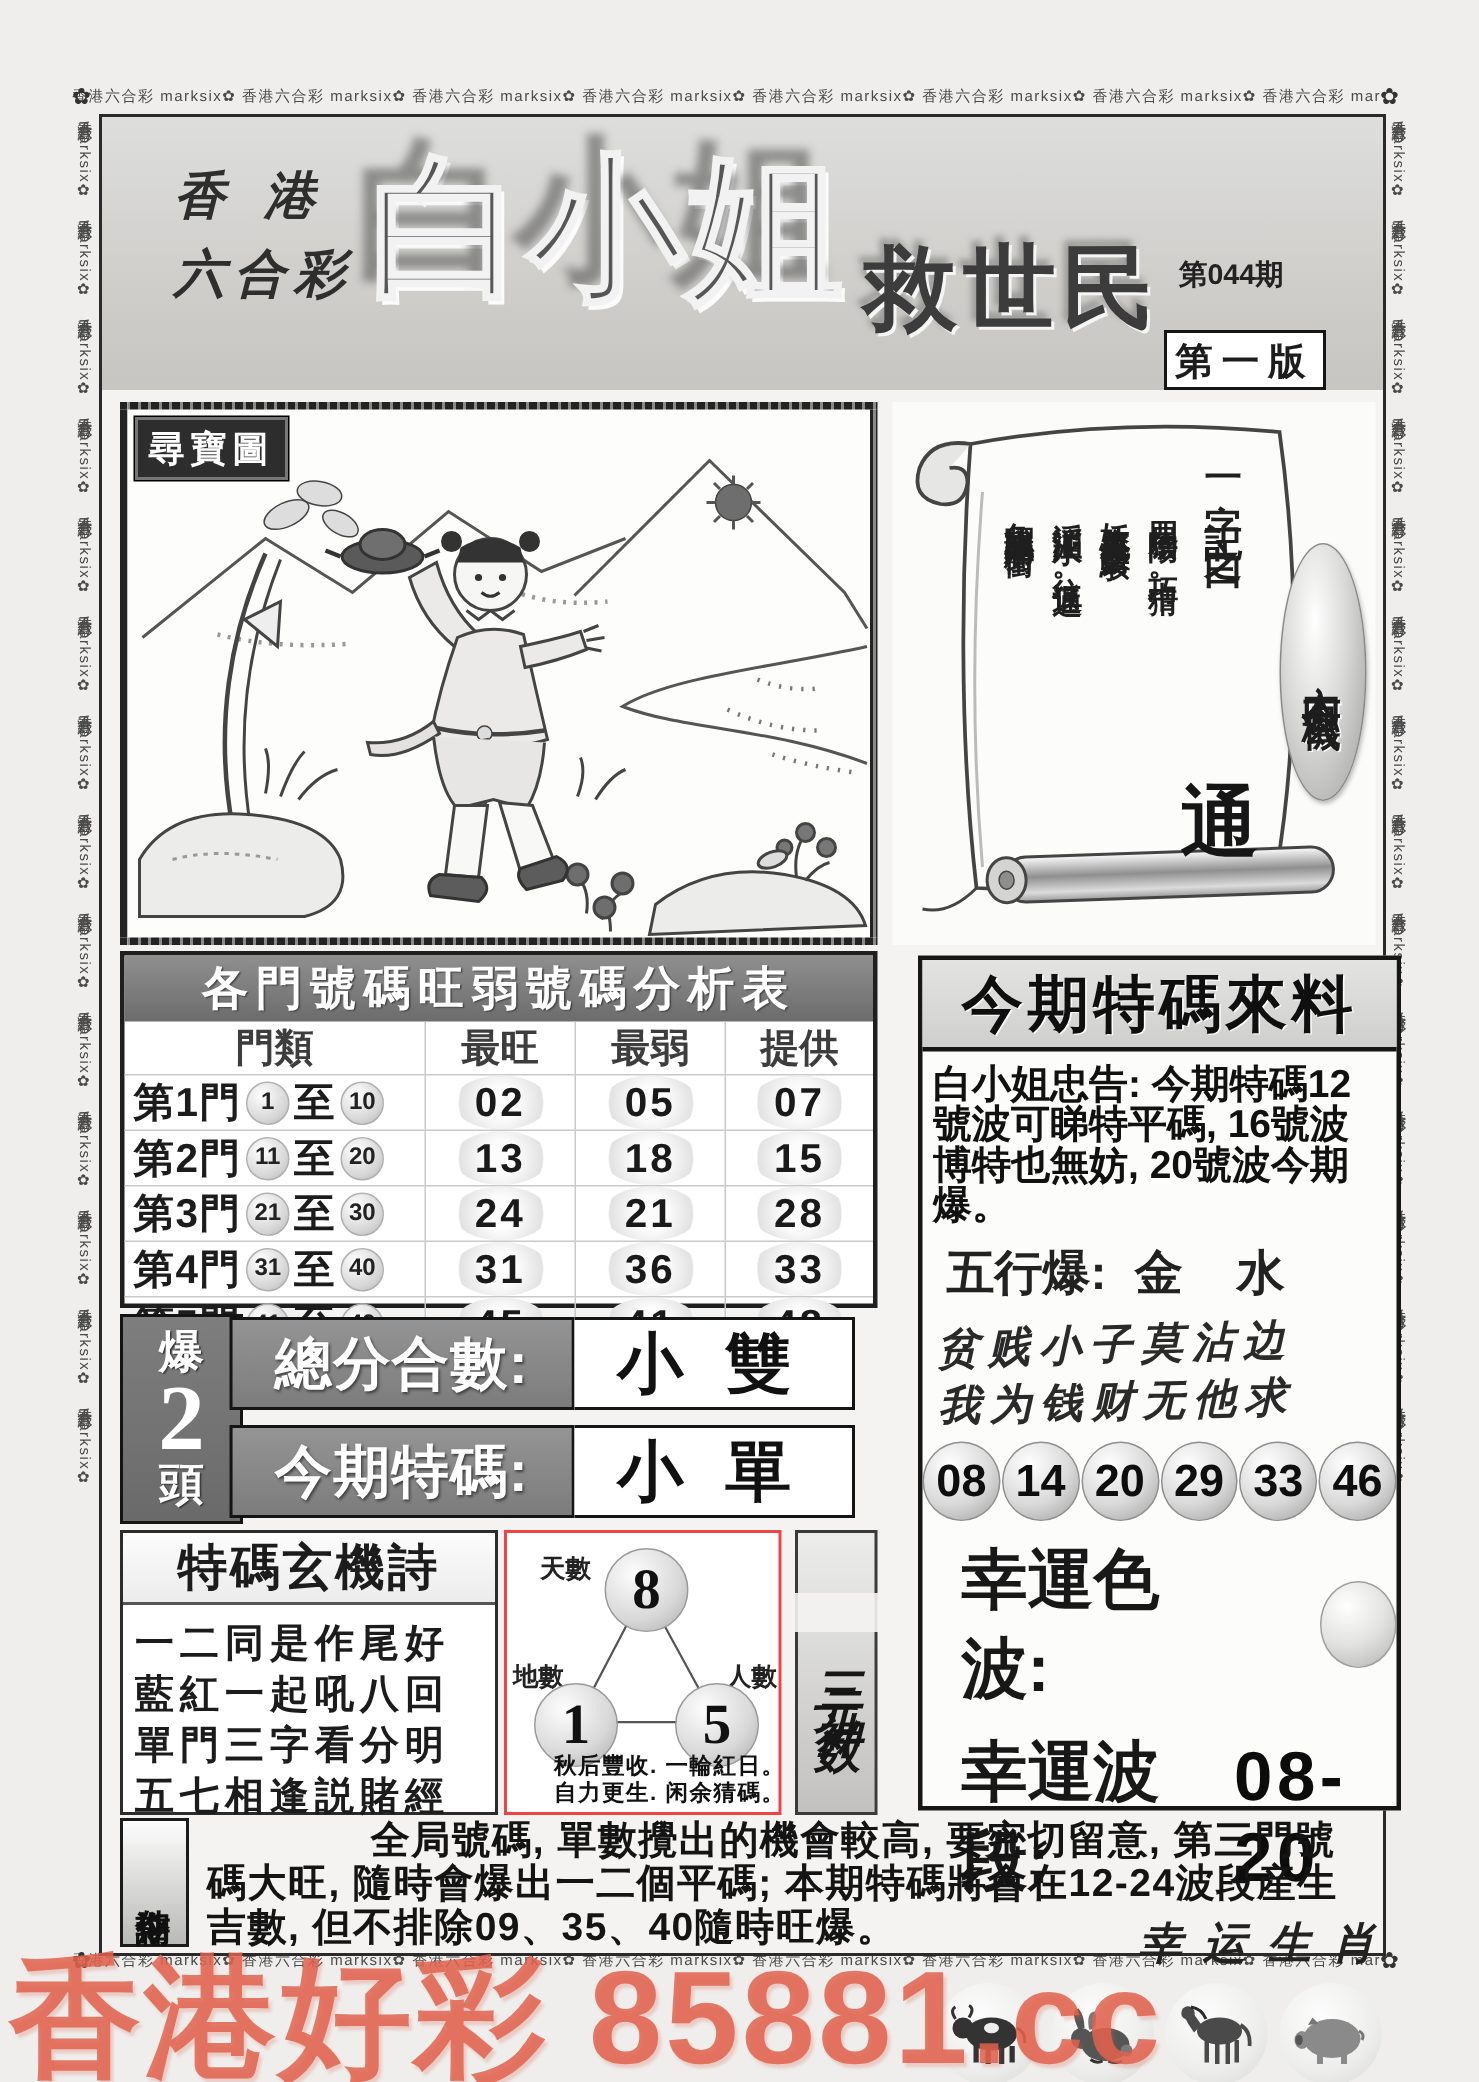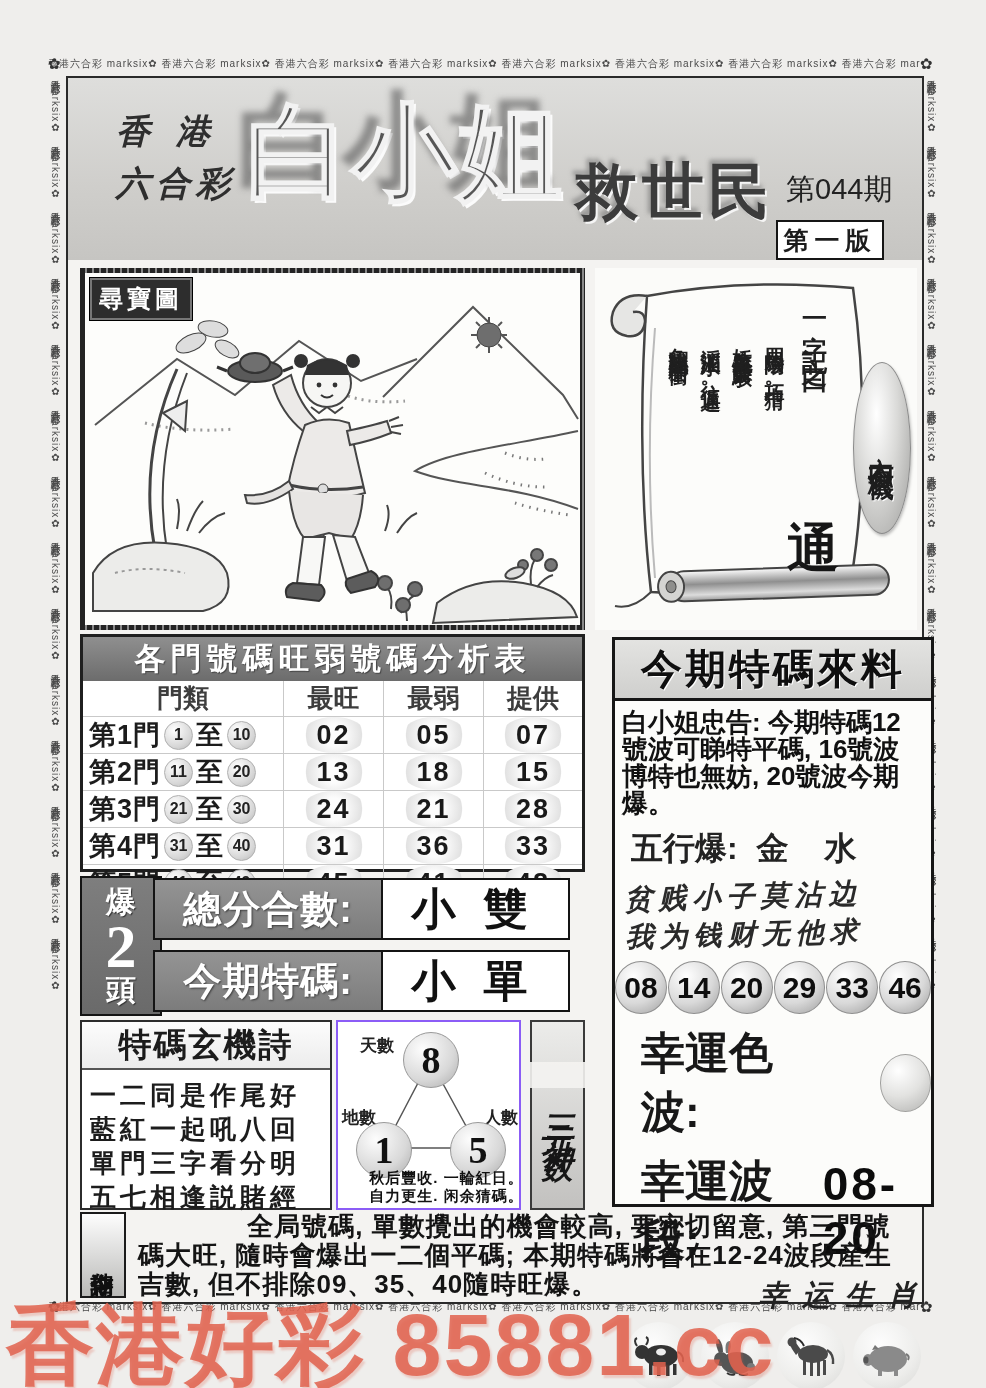--- a/index.html
+++ b/index.html
@@ -17,21 +17,21 @@
   
   .frame{position:absolute;left:66px;top:76px;width:854px;height:1224px;border:2px solid #2a2a2a;background:#f4f3f1;}
 
   
   .header{position:absolute;left:0;top:0;width:854px;height:182px;background:linear-gradient(180deg,#dededc 0%,#cfcecb 60%,#c6c5c2 100%);overflow:hidden;}
   .brand{position:absolute;left:48px;top:28px;font-family:"Liberation Serif","DejaVu Serif",serif;font-style:italic;font-weight:700;font-size:34px;color:#2e2e2e;line-height:52px;}
   .brand .b1{letter-spacing:26px;}
   .brand .b2{letter-spacing:6px;}
   .title-big{position:absolute;left:178px;top:6px;font-size:104px;font-weight:900;color:#565656;-webkit-text-stroke:2px #f2f2f2;text-shadow:-10px -12px 6px rgba(90,90,90,.6),3px 3px 0 #fbfbfb;letter-spacing:2px;}
   .title-rest{position:absolute;left:508px;top:72px;font-size:62px;font-weight:900;color:#3c3c3c;text-shadow:2px 2px 0 #f5f5f5,-3px -4px 4px rgba(110,110,110,.55);letter-spacing:4px;}
-  .issue{position:absolute;left:718px;top:92px;font-size:29px;font-weight:400;color:#222;}
+  .issue{position:absolute;left:718px;top:92px;font-size:19px;font-weight:700;color:#222;}
   .edition{position:absolute;left:708px;top:142px;width:104px;height:36px;background:#fff;border:2px solid #151515;display:flex;align-items:center;justify-content:center;font-size:25px;font-weight:800;letter-spacing:6px;}
 
   
   .pic-box{position:absolute;left:12px;top:190px;width:505px;height:362px;background:#fdfdfb;border:5px solid;border-image:repeating-linear-gradient(90deg,#232323 0 5px,#8a8a8a 5px 7px) 5;box-sizing:border-box;}
   .pic-label{position:absolute;left:5px;top:5px;background:#2d2d2d;color:#fff;border:2px solid #777;outline:1px solid #000;font-size:24px;font-weight:800;padding:3px 7px;letter-spacing:4px;z-index:3;}
   .pic-box svg{position:absolute;left:0;top:0;}
 
   .table-box{position:absolute;left:12px;top:556px;width:505px;height:238px;border:3px solid #1f1f1f;background:#fff;box-sizing:border-box;}
   .table-title{height:44px;background:linear-gradient(180deg,#8f8f8f,#6c6c6c);color:#fff;font-size:31px;font-weight:800;display:flex;align-items:center;justify-content:center;letter-spacing:5px;text-shadow:1px 1px 1px #444;}
   .atable{display:grid;grid-template-columns:200px 100px 100px 99px;height:188px;}
@@ -51,21 +51,21 @@
   .burst-row{position:absolute;left:73px;width:417px;height:62px;display:flex;}
   .burst-row .lab{width:230px;background:linear-gradient(180deg,#949494,#7c7c7c);border:2px solid #141414;box-sizing:border-box;color:#fff;font-size:38px;font-weight:900;display:flex;align-items:center;justify-content:center;letter-spacing:1px;text-shadow:1px 1px 2px #3e3e3e;}
   .burst-row .val{flex:1;background:#fff;border:2px solid #141414;border-left:none;box-sizing:border-box;color:#111;font-size:44px;font-weight:900;display:flex;align-items:center;justify-content:center;letter-spacing:28px;padding-left:16px;}
   .br1{top:2px;} .br2{top:74px;}
 
   .poem-box{position:absolute;left:12px;top:942px;width:252px;height:190px;border:2px solid #2c2c2c;background:#fff;box-sizing:border-box;}
   .poem-title{height:46px;border-bottom:2px solid #555;display:flex;align-items:center;justify-content:center;font-size:33px;font-weight:800;letter-spacing:2px;background:linear-gradient(180deg,#fcfcfc,#ececec);}
   .poem-lines{padding:8px 8px 0 8px;}
   .poem-lines div{font-size:26px;font-weight:800;letter-spacing:4px;line-height:34px;white-space:nowrap;}
 
-  .tri-box{position:absolute;left:268px;top:942px;width:185px;height:190px;border:2px solid #8b5cf6;background:#fff;box-sizing:border-box;}
+  .tri-box{position:absolute;left:268px;top:942px;width:185px;height:190px;border:2px solid #ef4444;background:#fff;box-sizing:border-box;}
   .tri-box svg{position:absolute;left:0;top:0;}
   .tri-label{position:absolute;font-size:17px;font-weight:800;color:#222;}
   .tri-ball{position:absolute;width:54px;height:54px;border-radius:50%;background:radial-gradient(circle at 35% 30%,#fdfdfd 0%,#d8d8d8 60%,#ababab 100%);border:1px solid #999;display:flex;align-items:center;justify-content:center;font-size:38px;font-weight:900;font-family:"Liberation Serif",serif;color:#111;}
   .tri-notes{position:absolute;left:0;bottom:3px;width:100%;text-align:center;font-size:15px;font-weight:900;line-height:18px;letter-spacing:1px;color:#111;margin-left:18px;}
 
   .strip{position:absolute;left:462px;top:942px;width:55px;height:190px;border:2px solid #3a3a3a;background:linear-gradient(180deg,#ececea,#c2c1bf);box-sizing:border-box;display:flex;align-items:center;justify-content:center;}
   .strip-text{writing-mode:vertical-rl;text-orientation:upright;font-family:"DejaVu Serif","Liberation Serif",serif;font-style:italic;font-size:31px;font-weight:700;letter-spacing:12px;color:#161616;}
   .strip:after{content:"";position:absolute;left:-4px;top:40px;width:63px;height:26px;background:#f4f3f1;opacity:.9;}
 
   

